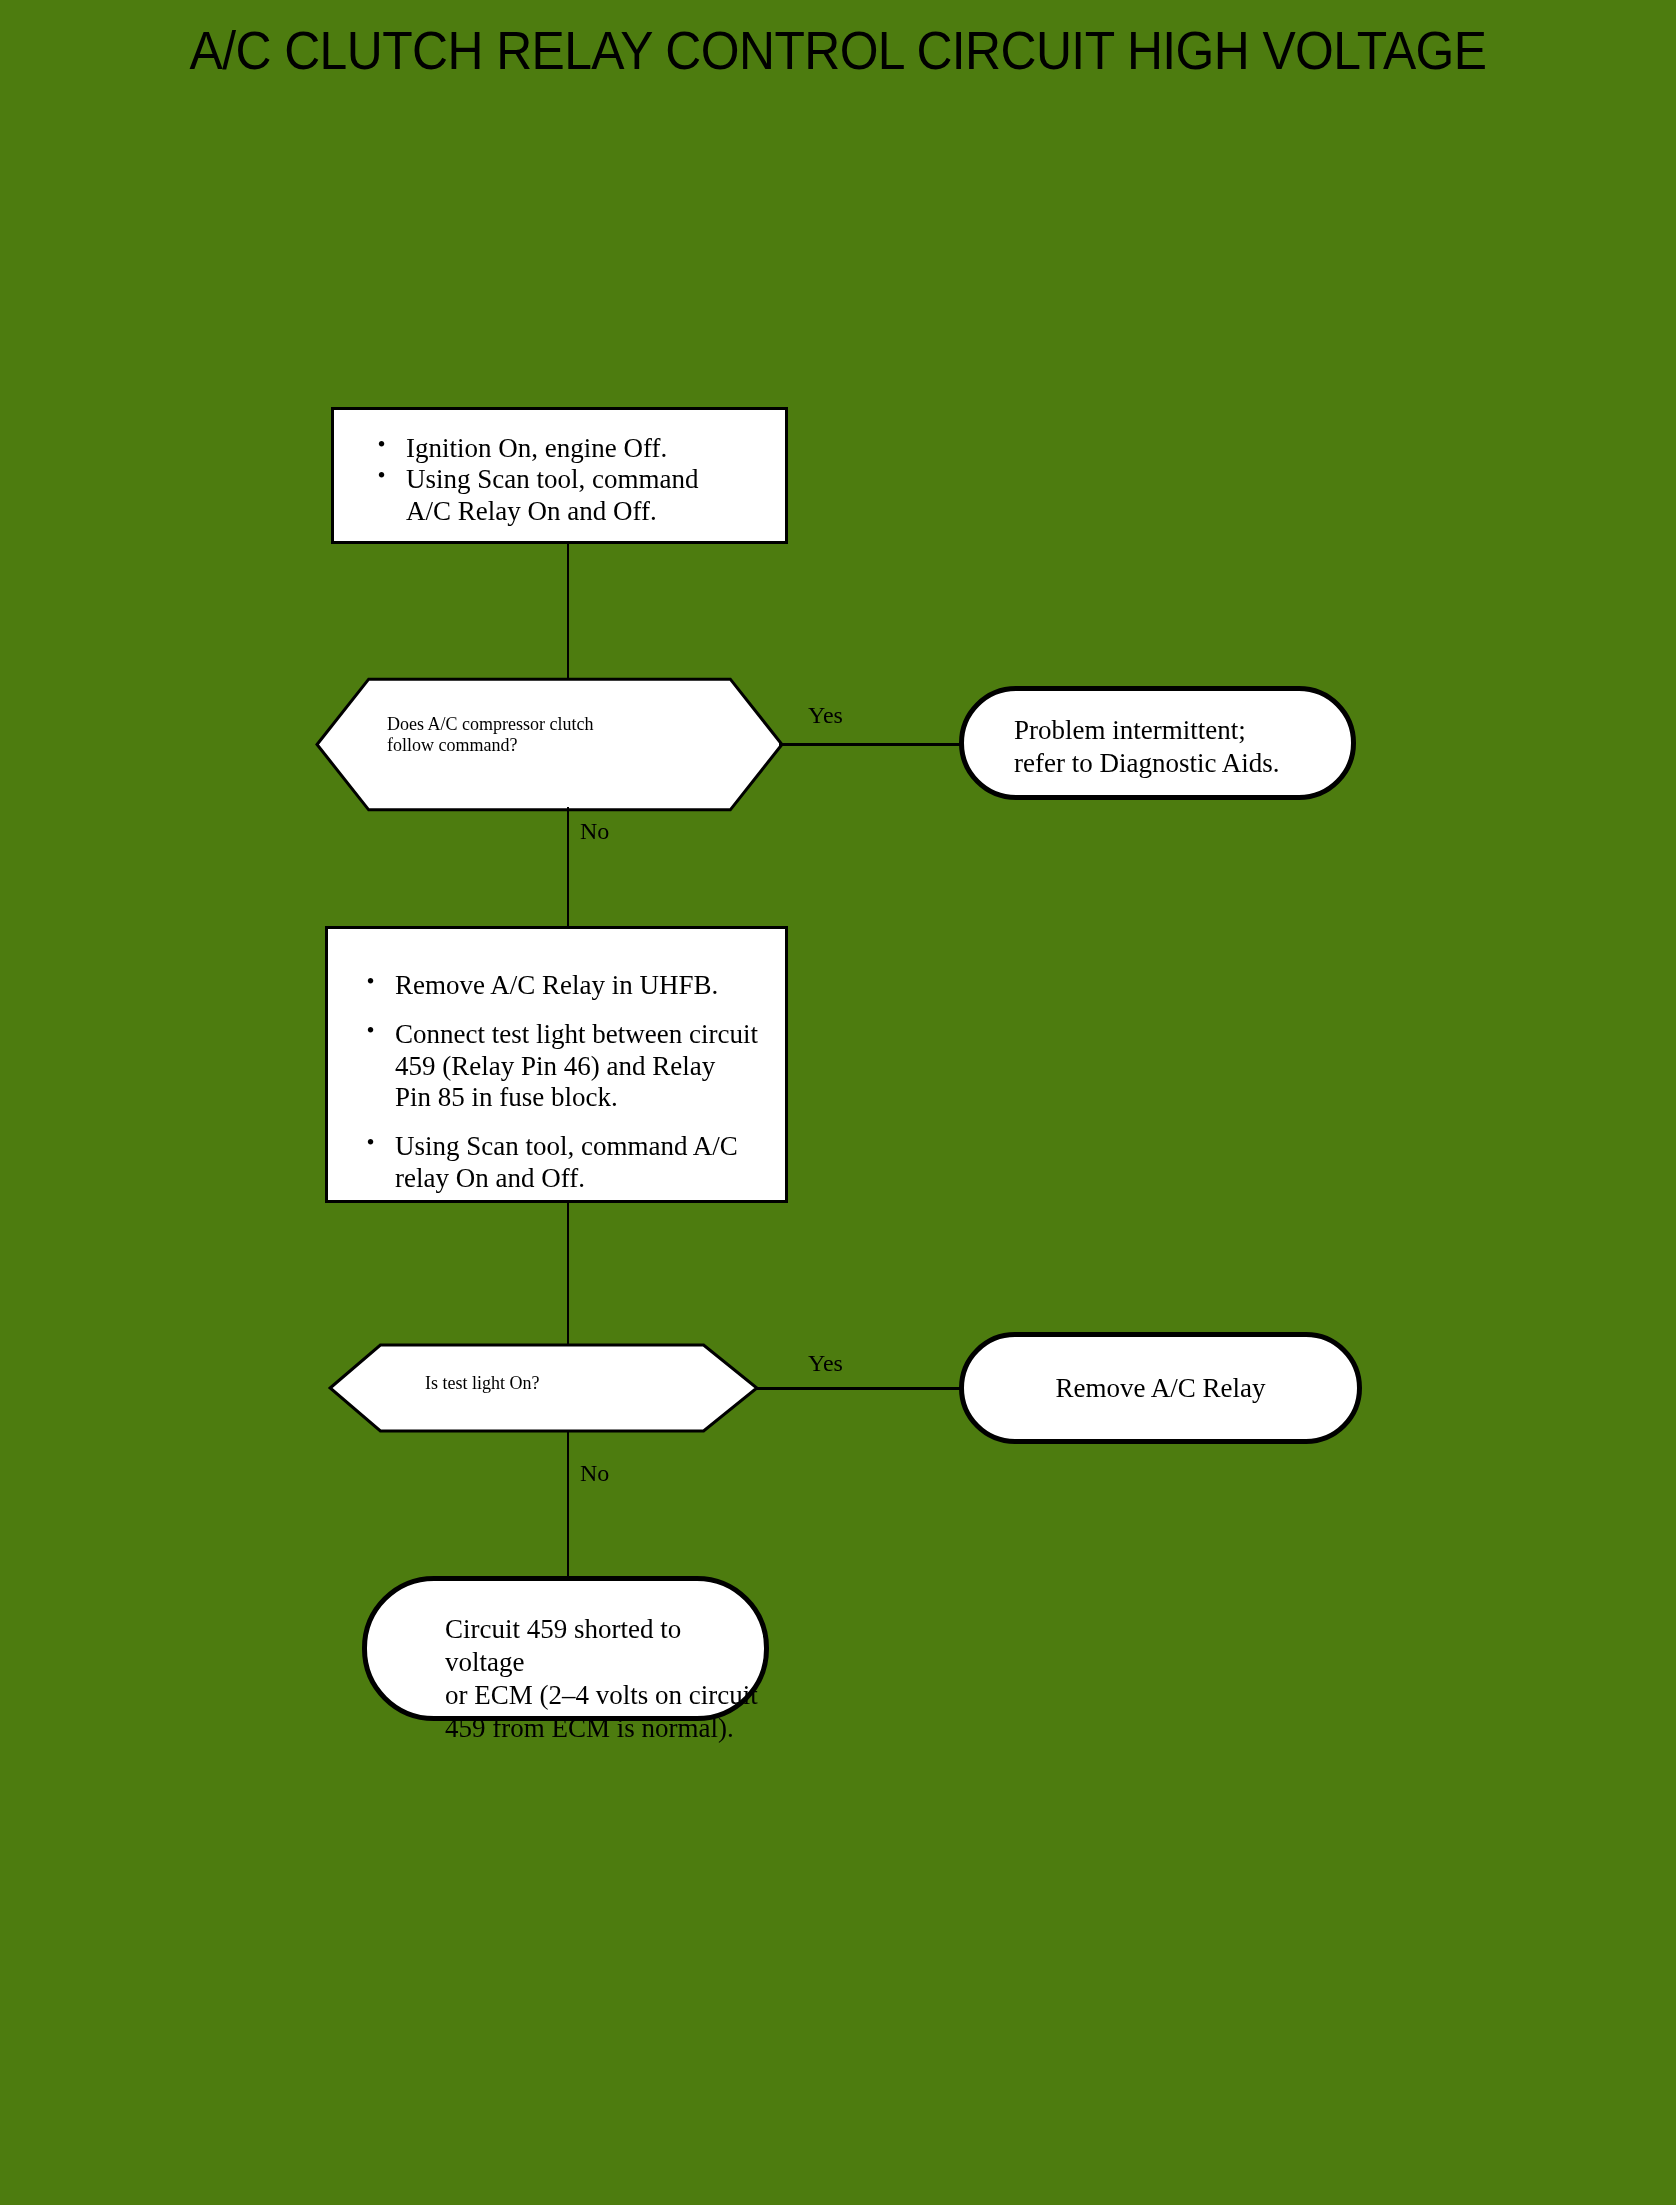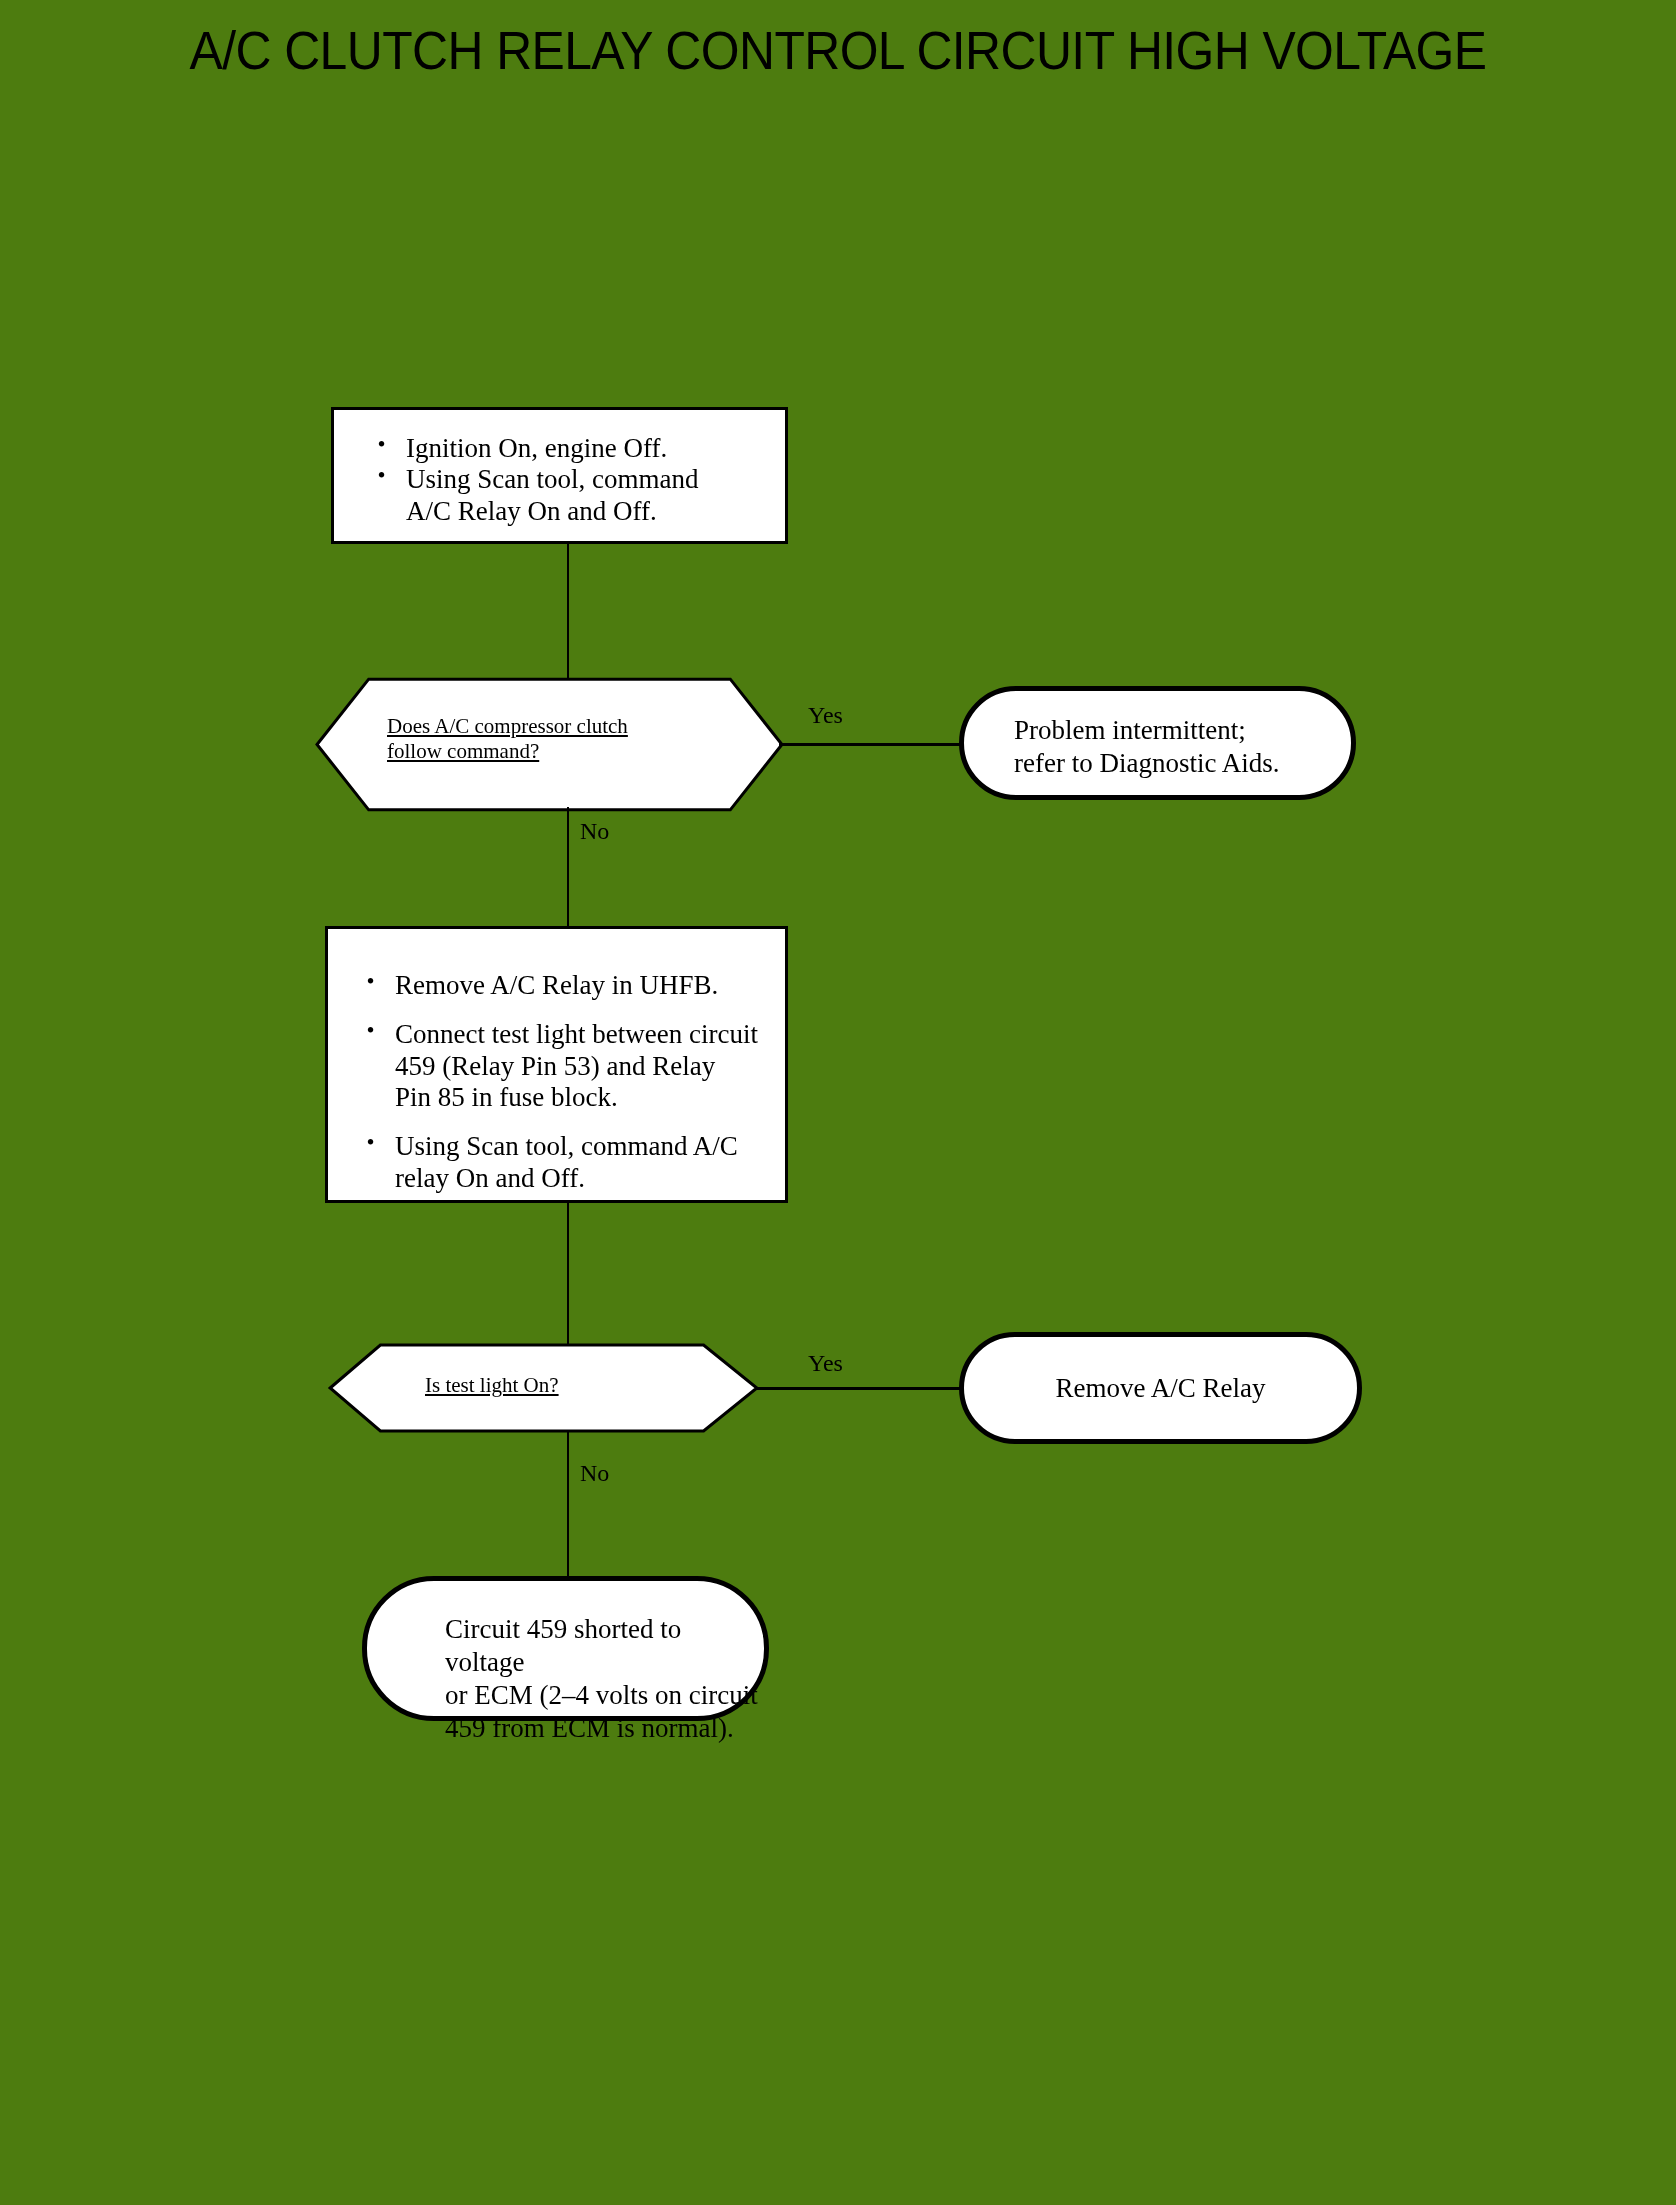--- a/index.html
+++ b/index.html
@@ -49,23 +49,22 @@
     text-decoration: underline;
   }
   .hex-wrap {
     position: absolute;
   }
   .hex-wrap svg {
     display: block;
   }
   .hex-text {
     position: absolute;
-    font-size: 21px;
+    font-size: 18px;
     line-height: 1.18;
-    text-decoration: underline;
   }
 
   
   .vline {
     position: absolute;
     background: #000;
     width: 2.4px;
   }
   .hline {
     position: absolute;
@@ -164,21 +163,21 @@
   <div class="vline" style="left:567px; top:807px; height:120px;"></div>
 
   <div class="proc-box" style="left:325px; top:926px; width:463px; height:277px;"></div>
 
   <ul class="bullet-list spaced" style="left:363px; top:970px; width:413px;">
     <li>
       <span>Remove A/C Relay in UHFB.</span>
     </li>
     <li>
       <span>Connect test light between circuit</span><br>
-      <span>459 (Relay Pin 53) and Relay</span><br>
+      <span>459 (Relay Pin 46) and Relay</span><br>
       <span>Pin 85 in fuse block.</span>
     </li>
     <li>
       <span>Using Scan tool, command A/C</span><br>
       <span>relay On and Off.</span>
     </li>
   </ul>
 
   <div class="vline" style="left:567px; top:1201px; height:146px;"></div>
 

